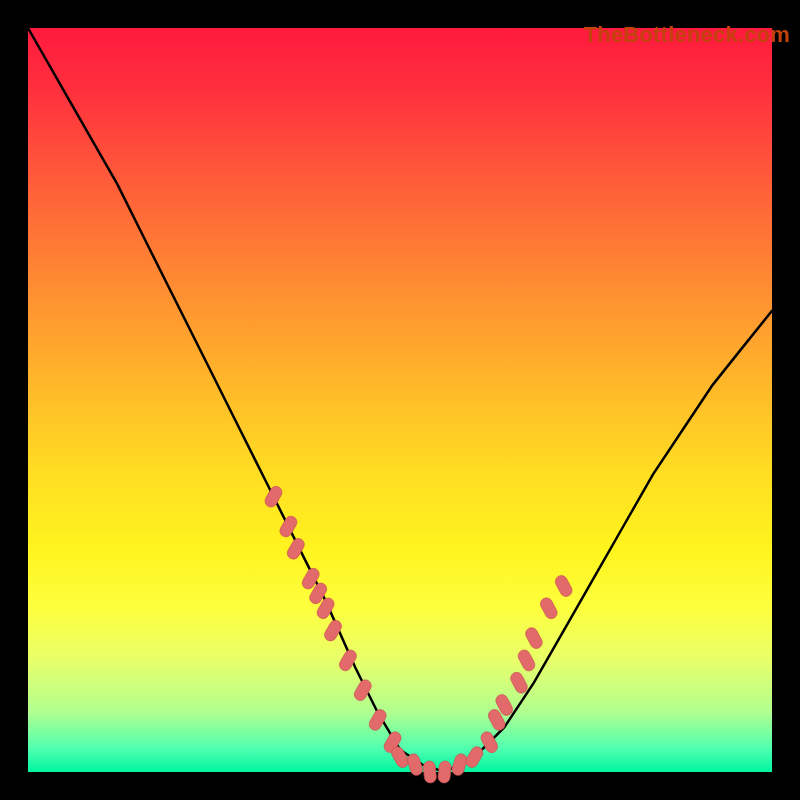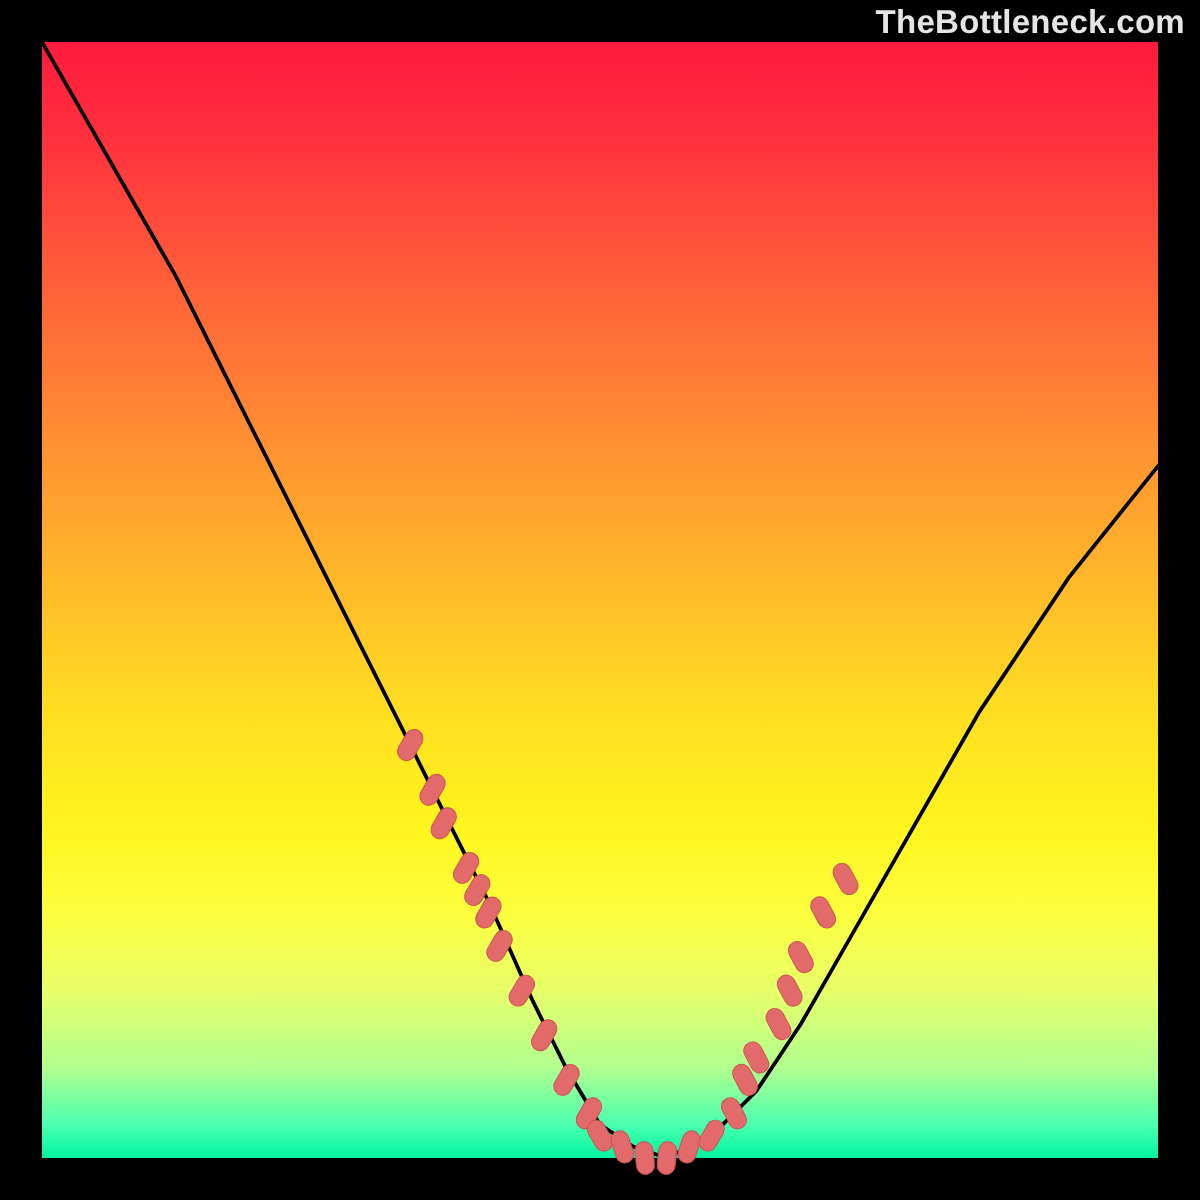--- a/index.html
+++ b/index.html
@@ -32,23 +32,23 @@
       #fff41e 70%,
       #fdff3e 78%,
       #e8ff6a 85%,
       #b0ff90 92%,
       #4cffb0 97%,
       #00f5a0 100%
     );
   }
   .watermark {
     position: absolute;
-    top: 2px;
+    top: 22px;
     right: 10px;
-    color: #e5e5e5;
+    color: #c2410c;
     font-size: 22px;
     font-weight: 600;
     letter-spacing: 0.2px;
     font-family: Arial, Helvetica, sans-serif;
   }
   svg.curve {
     position: absolute;
     left: 0; top: 0;
     width: 100%; height: 100%;
     overflow: visible;

